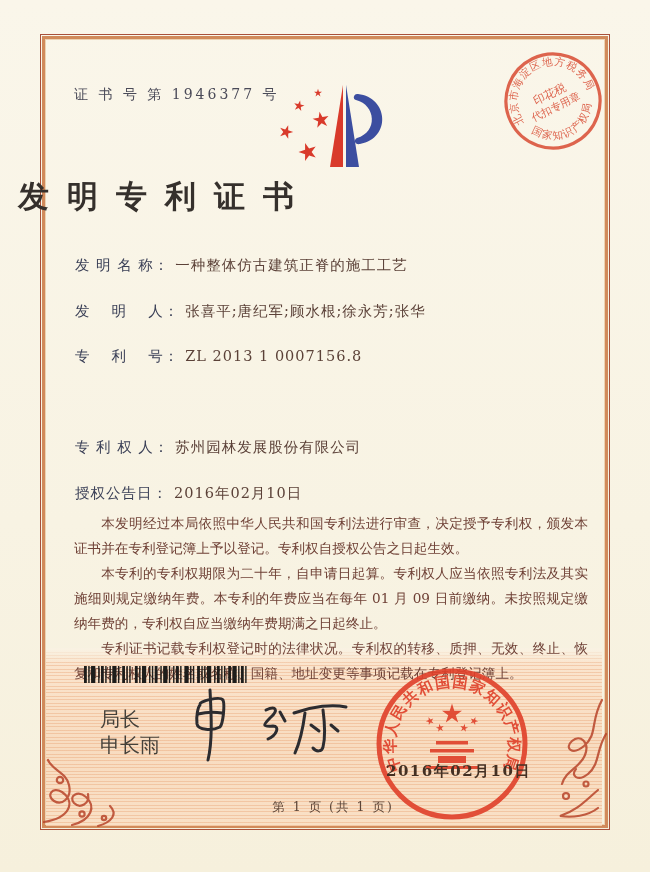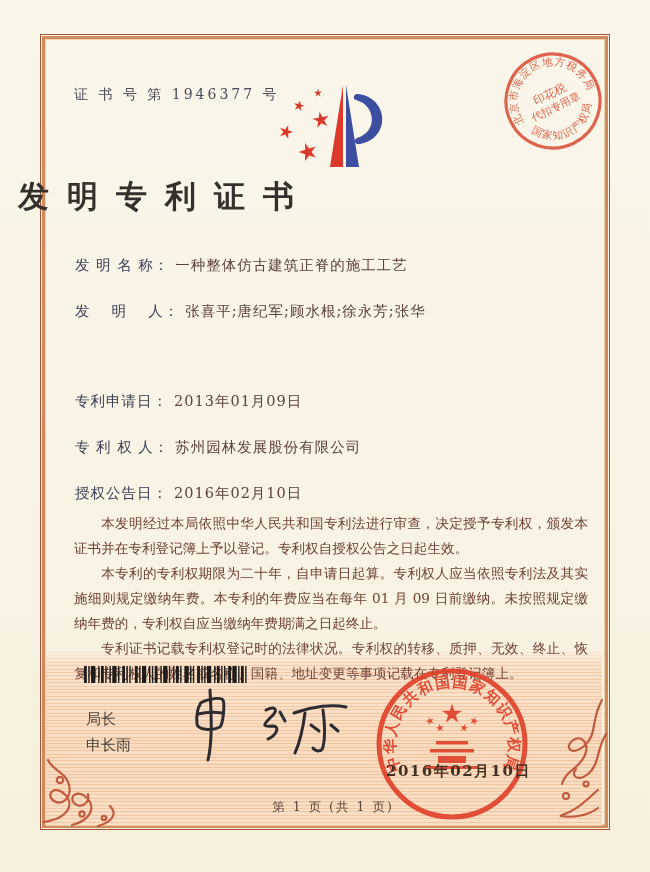--- a/index.html
+++ b/index.html
@@ -27,21 +27,21 @@
   }
   .cert-no{position:absolute;left:74px;top:86px;font-size:14px;color:#4a4a58;letter-spacing:3px;}
   .title{position:absolute;left:0;right:0;top:176px;text-align:left;font-size:31px;font-weight:700;color:#35302c;letter-spacing:18px;text-indent:18px;}
   .field{position:absolute;left:75px;font-size:14.5px;white-space:nowrap;}
   .field .lbl{color:#3b4057;letter-spacing:1px;}
   .field .val{color:#5b4138;margin-left:6px;letter-spacing:1px;}
   .f0{top:256px}.f1{top:302px}.f2{top:347px}.f3{top:392px}.f4{top:438px}.f5{top:484px}
   .body-text{position:absolute;left:74px;top:511px;width:514px;font-size:13.6px;line-height:25px;color:#6f4136;text-align:justify;}
   .body-text p{margin:0;text-indent:2em;}
   .barcode{position:absolute;left:84px;top:666px;width:164px;height:17px;}
-  .signer{position:absolute;left:86px;top:706px;font-size:15px;color:#45413a;line-height:26px;font-family:"DejaVu Sans","Liberation Sans",sans-serif;}
+  .signer{position:absolute;left:100px;top:706px;font-size:20px;color:#45413a;line-height:26px;font-family:"DejaVu Sans","Liberation Sans",sans-serif;}
   .signature{position:absolute;left:182px;top:680px;width:180px;height:100px;}
   .big-seal{position:absolute;left:370px;top:662px;width:164px;height:164px;}
   .seal-date{position:absolute;left:386px;top:762px;font-size:15px;font-weight:700;color:#443023;letter-spacing:1.5px;z-index:5;}
   .tax-seal{position:absolute;left:492px;top:40px;width:122px;height:122px;}
   .footer{position:absolute;left:16px;right:0;top:799px;text-align:center;font-size:12.5px;color:#5d4537;letter-spacing:2px;}
   .corner-bl{position:absolute;left:38px;top:722px;width:118px;height:108px;}
   .corner-br{position:absolute;left:536px;top:694px;width:76px;height:136px;}
   .logo{position:absolute;left:266px;top:80px;width:128px;height:92px;}
   svg text{font-family:"DejaVu Serif","Liberation Serif",serif;}
 </style>
@@ -94,22 +94,22 @@
   </svg>
 
   <div class="title">发明专利证书</div>
 
   <div class="field f1">
     <span class="lbl">发　 明　 人：</span><span class="val">张喜平;唐纪军;顾水根;徐永芳;张华</span>
   </div>
   <div class="field f0">
     <span class="lbl">发 明 名 称：</span><span class="val">一种整体仿古建筑正脊的施工工艺</span>
   </div>
-  <div class="field f3">
-    <span class="lbl">专利申请日：</span><span class="val">2013年01月09日</span>
+  <div class="field f2">
+    <span class="lbl">专　 利　 号：</span><span class="val">ZL 2013 1 0007156.8</span>
   </div>
   <div class="field f4">
     <span class="lbl">专 利 权 人：</span><span class="val">苏州园林发展股份有限公司</span>
   </div>
   <div class="field f5">
     <span class="lbl">授权公告日：</span><span class="val">2016年02月10日</span>
   </div>
 
   <div class="body-text">
     <p>本发明经过本局依照中华人民共和国专利法进行审查，决定授予专利权，颁发本证书并在专利登记簿上予以登记。专利权自授权公告之日起生效。</p>

